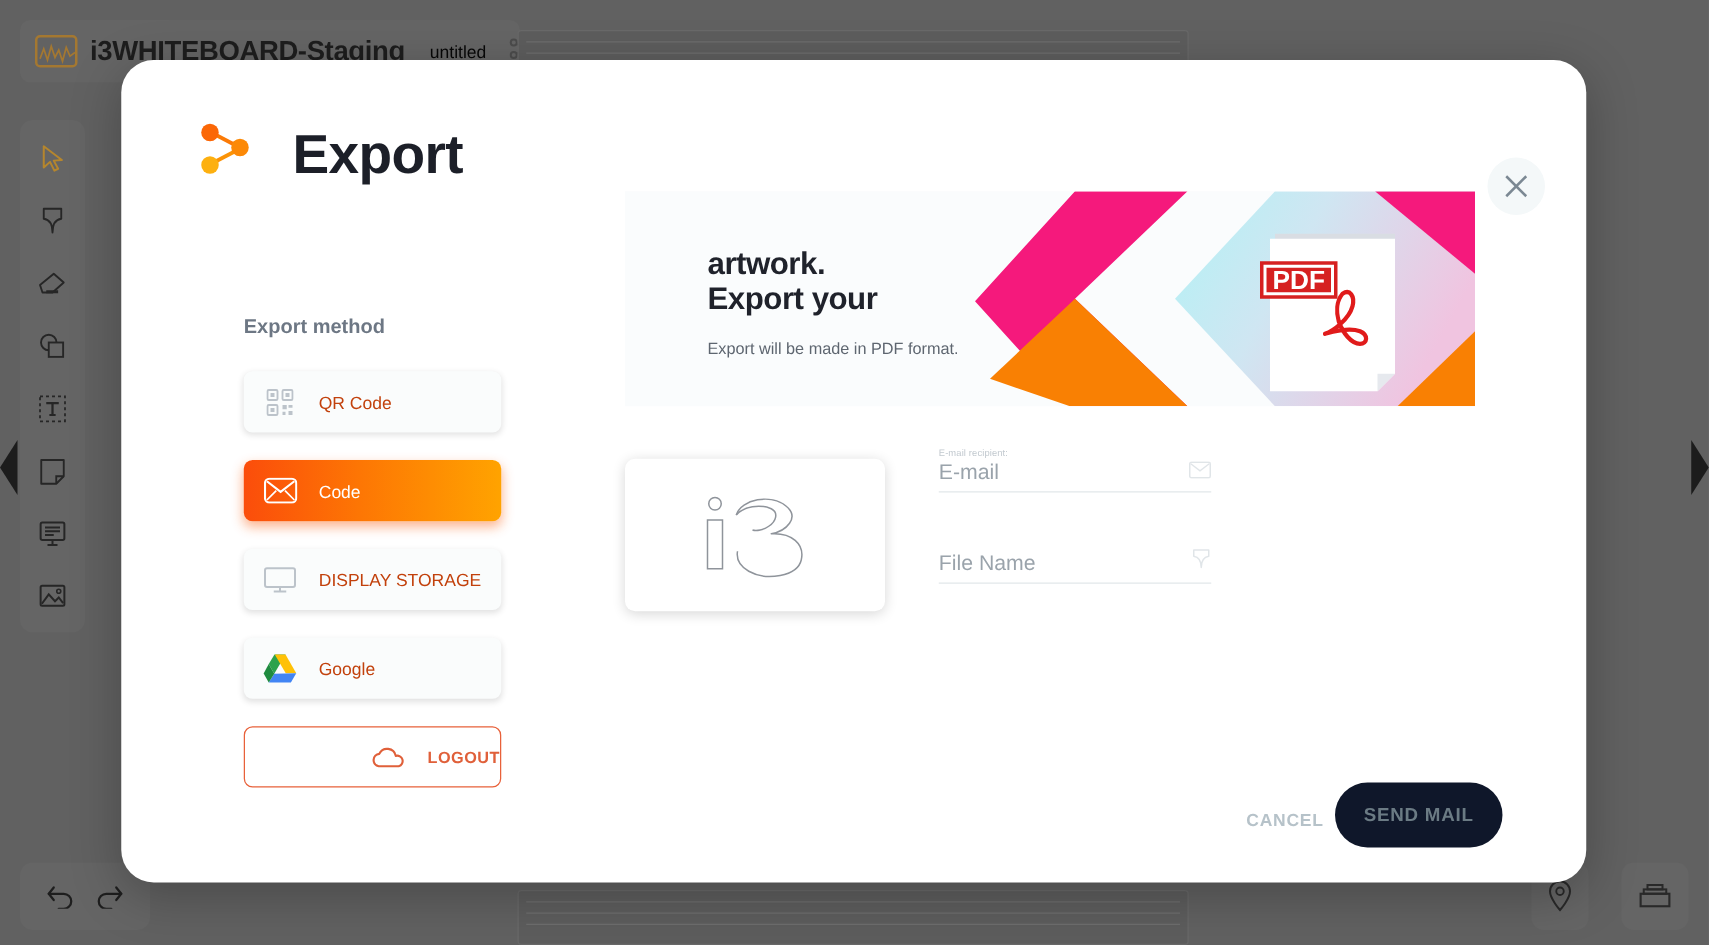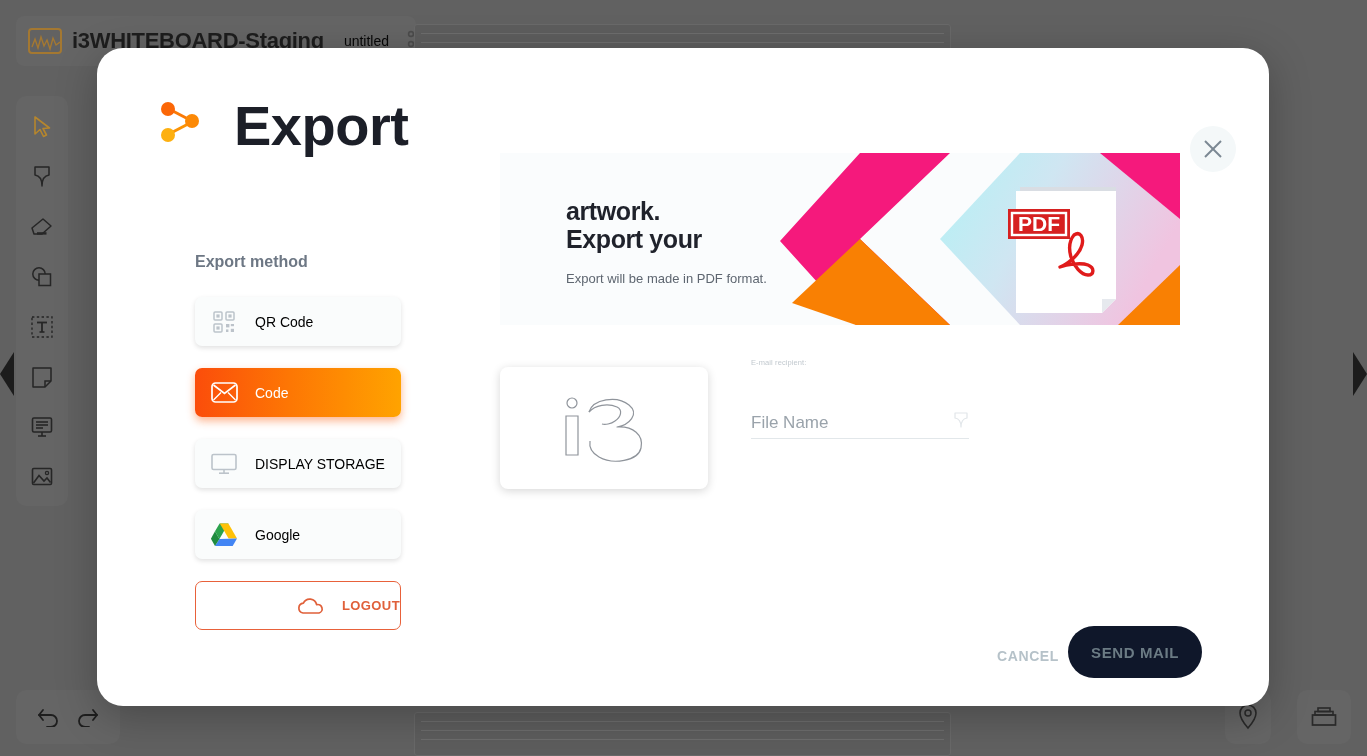--- a/index.html
+++ b/index.html
@@ -114,21 +114,21 @@
     width: 46px; height: 46px; border-radius: 50%;
     background: #f4f8f9;
     display: flex; align-items: center; justify-content: center;
   }
 
   .modal-head {
     position: absolute; left: 59px; top: 45px;
     display: flex; align-items: center; gap: 30px;
   }
   .modal-title {
-    font-size: 56px; font-weight: bold; color: #1c1f28;
+    font-size: 44px; font-weight: bold; color: #1c1f28;
     letter-spacing: -0.5px;
   }
 
   .section-label {
     position: absolute; left: 98px; top: 205px;
     font-size: 16px; font-weight: bold; color: #6d7784;
   }
 
   
   .methods {
@@ -136,21 +136,21 @@
     width: 206px;
     display: flex; flex-direction: column; gap: 22px;
   }
   .method {
     height: 49px; border-radius: 7px;
     display: flex; align-items: center;
     padding-left: 14px; gap: 16px;
     background: #fafcfc;
     box-shadow: 0 2px 5px rgba(0,0,0,0.12);
   }
-  .method .mlabel { font-size: 14px; color: #000000; }
+  .method .mlabel { font-size: 14px; color: #c2410c; }
   .method.selected {
     background: linear-gradient(90deg, #fb4d0b 0%, #fd7604 45%, #ffa300 100%);
     box-shadow: 0 4px 9px rgba(251,90,10,0.45);
   }
   .method.selected .mlabel { color: #fff; }
   .method.outlined {
     background: #ffffff;
     border: 1.5px solid #e8613a;
     box-shadow: none;
     justify-content: flex-end;
@@ -493,20 +493,29 @@
       <path d="M44 27 C48 14 72 10 84 20 C95 29 84 40 72 42
                C88 41 99 50 96 63 C93 76 68 80 54 72 C47 68 44 62 45 56" fill="none" stroke="#8f949b" stroke-width="1.2" stroke-linejoin="round"></path>
       <path d="M44 27 C50 20 63 18 72 22 C78 25 76 32 70 36 C66 39 60 40 57 39" fill="none" stroke="#8f949b" stroke-width="1.2"></path>
     </svg>
   </div>
 
   <div class="fields">
 
     <div class="field">
       <div class="field-caption">E-mail recipient:</div>
+      <div class="field-row">
+        <span class="field-value">E-mail</span>
+        <span class="field-icon">
+          <svg width="18" height="14" viewBox="0 0 18 14">
+            <rect x="0.8" y="0.8" width="16.4" height="12.4" rx="1.2" fill="none" stroke="#c3ccd3" stroke-width="1.2"></rect>
+            <path d="M1.6 2 L9 7.6 L16.4 2" fill="none" stroke="#c3ccd3" stroke-width="1.2"></path>
+          </svg>
+        </span>
+      </div>
     </div>
 
     <div class="field">
       <div class="field-caption"></div>
       <div class="field-row">
         <span class="field-value">File Name</span>
         <span class="field-icon">
           <svg width="16" height="18" viewBox="0 0 16 18">
             <path d="M2 2 L14 2 L14 7 Q8 8 8 16 Q8 8 2 7 Z" fill="none" stroke="#c3ccd3" stroke-width="1.2" stroke-linejoin="round"></path>
           </svg>

